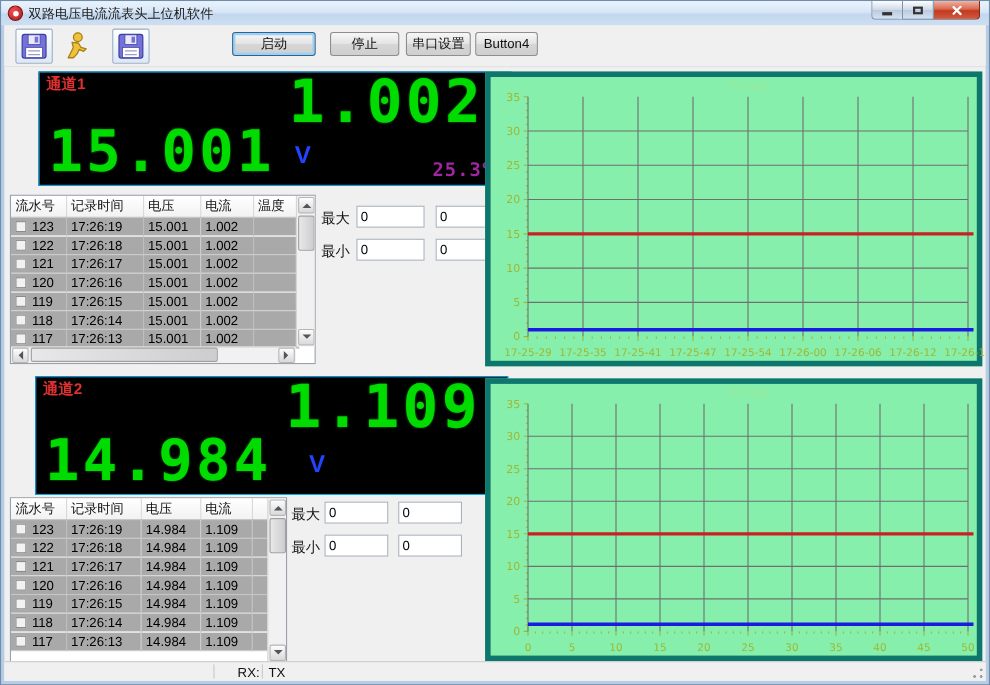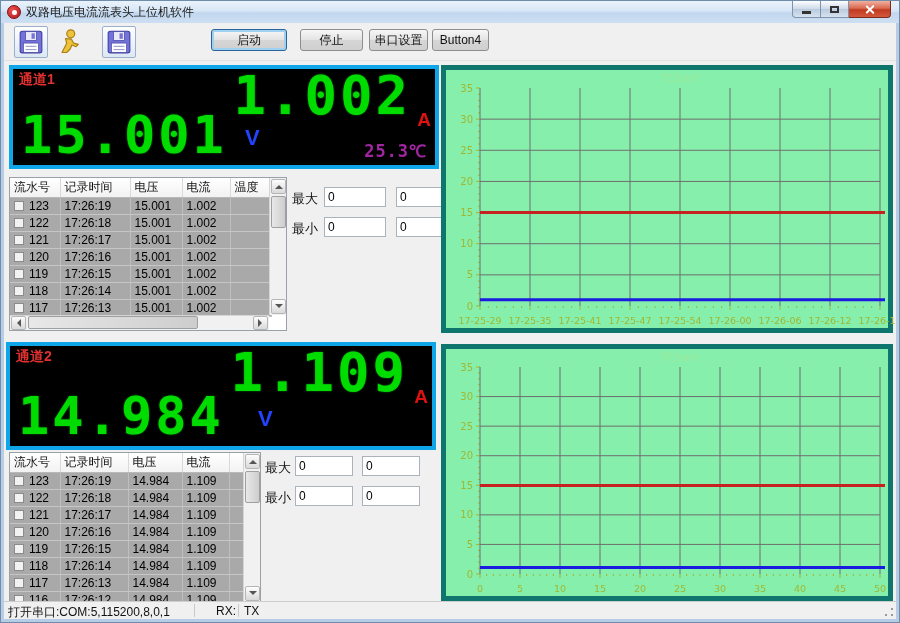--- a/index.html
+++ b/index.html
@@ -39,21 +39,21 @@
   .tool-icon { position:absolute; top:3px; width:34px; height:32px; display:flex;
     align-items:center; justify-content:center; cursor:pointer; }
   .tool-icon.framed { border:1px solid #9ab0ca; border-radius:2px;
     background:linear-gradient(180deg,#ffffff,#dde8f4); }
   .toolbar .btn { position:absolute; top:6px; height:22px; font-size:12px;
     font-family:"Liberation Sans",sans-serif; color:#111;
     background:linear-gradient(180deg,#f7f7f7,#e4e4e4 48%,#d6d6d6 52%,#cfcfcf);
     border:1px solid #8e8e8e; border-radius:3px; cursor:pointer; }
   .toolbar .btn.focused { border:1px solid #2a6496; box-shadow:inset 0 0 0 2px #9ed0f2; }
   
-  .led-panel { position:absolute; background:#000; border:4px solid #0ea5e9; }
+  .led-panel { position:absolute; background:#000; border:1px solid #0ea5e9;margin-left:26px; }
   .ch-label { position:absolute; top:2px; left:6px; color:#e03030; font-weight:bold;
     font-size:14px; }
   .led { font-family:"DejaVu Sans Mono", monospace; font-weight:bold; color:#00dc00;
     letter-spacing:3px; line-height:1; text-shadow:0 0 2px #008800; }
   .cur-row { position:absolute; top:0px; right:24px; font-size:54px; }
   .cur-unit { position:absolute; top:40px; right:4px; color:#dd1111; font-weight:bold;
     font-size:19px; text-shadow:none; font-family:"Liberation Sans",sans-serif; }
   .volt-row { position:absolute; bottom:4px; left:8px; font-size:52px; }
   .volt-unit { position:absolute; bottom:14px; left:232px; color:#2244ff; font-weight:bold;
     font-size:22px; font-family:"Liberation Sans",sans-serif; }
@@ -453,27 +453,20 @@
             <tr>
               <td><span class="cb"></span>118</td>
               <td>17:26:14</td>
               <td>14.984</td>
               <td>1.109</td>
               <td></td>
             </tr>
             <tr>
               <td><span class="cb"></span>117</td>
               <td>17:26:13</td>
-              <td>14.984</td>
-              <td>1.109</td>
-              <td></td>
-            </tr>
-            <tr>
-              <td><span class="cb"></span>116</td>
-              <td>17:26:12</td>
               <td>14.984</td>
               <td>1.109</td>
               <td></td>
             </tr>
           </tbody>
         </table>
         <div class="vsb" style="height: 100%;">
           <div class="sb-btn" style="top:1px">
             <div class="tri up"></div>
           </div>
@@ -624,21 +617,20 @@
           <line x1="407.3333333333333" y1="225" x2="407.3333333333333" y2="227" stroke="#9fb832"></line>
           <line x1="414" y1="225" x2="414" y2="227" stroke="#9fb832"></line>
           <line x1="420.6666666666667" y1="225" x2="420.6666666666667" y2="227" stroke="#9fb832"></line>
           <line x1="427.3333333333333" y1="225" x2="427.3333333333333" y2="227" stroke="#9fb832"></line>
           <line x1="34" y1="18" x2="34" y2="225" stroke="#6f6f6f"></line>
           <line x1="34" y1="136.404" x2="439" y2="136.404" stroke="#c62222" stroke-width="3"></line>
           <line x1="34" y1="218.4942857142857" x2="439" y2="218.4942857142857" stroke="#1a1ae0" stroke-width="3"></line>
         </svg></div>
 
     <div class="statusbar">
-      <span style="left:4px;">打开串口:COM:5,115200,8,0,1</span>
       <div class="sep" style="left:190px;"></div>
       <span style="left:212px;">RX:</span>
       <div class="sep" style="left:234px;"></div>
       <span style="left:240px;">TX</span>
       <div class="grip"></div>
     </div>
 
   </div>
 </div>
 

